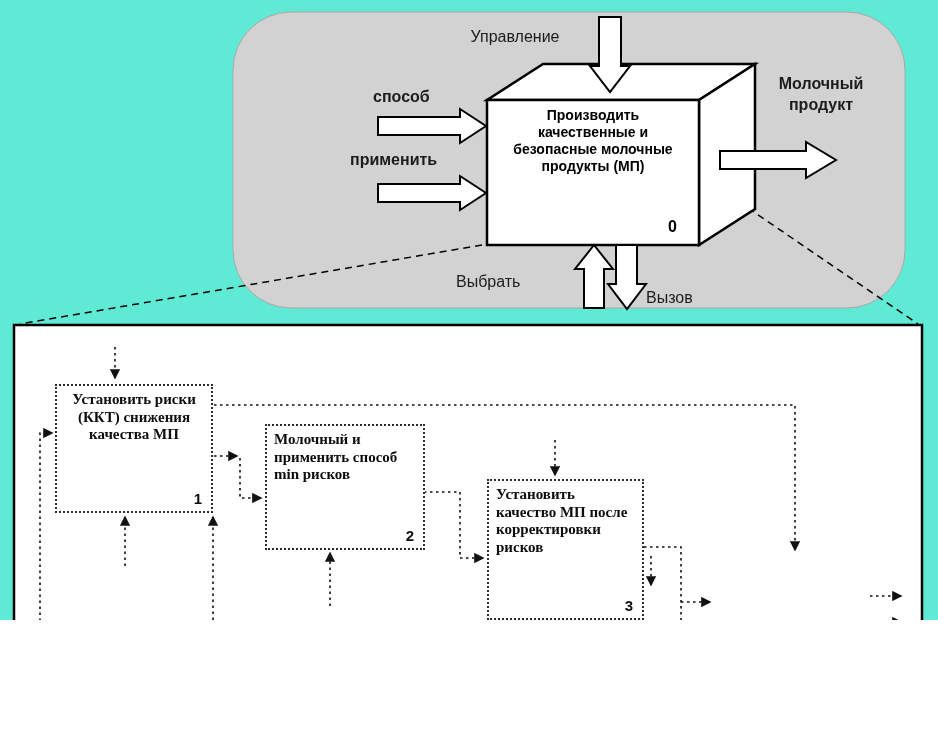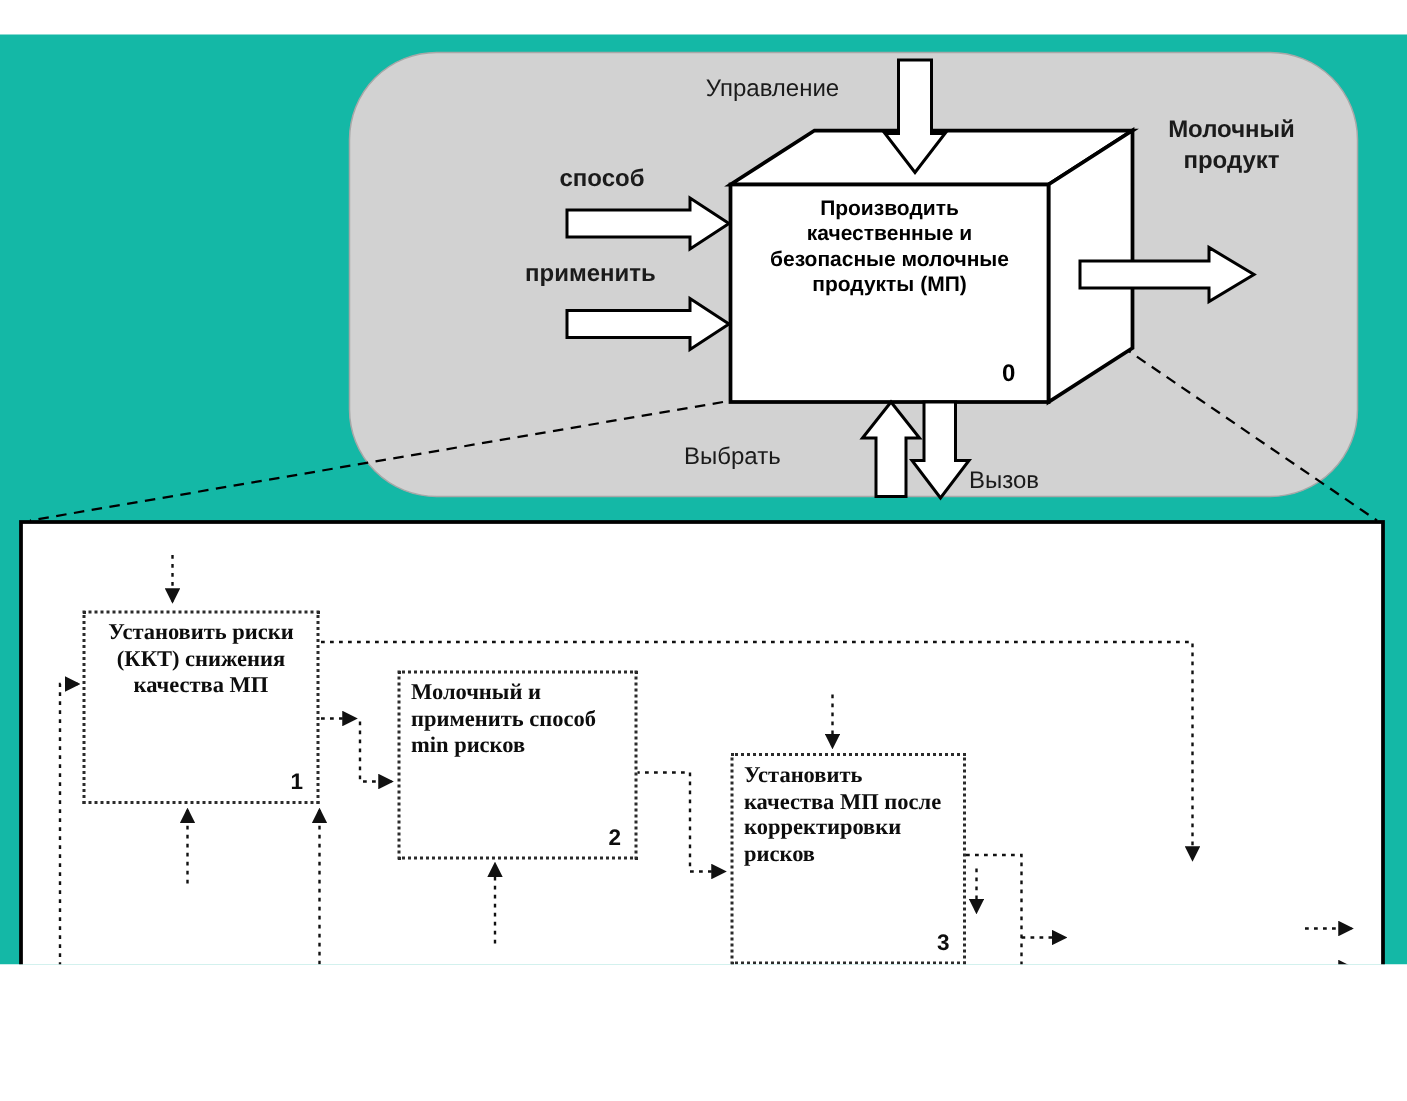--- a/index.html
+++ b/index.html
@@ -1,18 +1,18 @@
 <!DOCTYPE html>
 <html><head>
 <meta charset="utf-8">
 <style>
   * { margin:0; padding:0; box-sizing:border-box; }
   html,body { background:#ffffff; }
   body { font-family:"Liberation Sans", sans-serif; }
-  .stage { position:relative; width:938px; height:620px; background:#14b8a6; overflow:hidden;margin-top:23px; }
+  .stage { position:relative; width:938px; height:620px; background:#5eead4; overflow:hidden; }
   .stage > svg { position:absolute; left:0; top:0; }
   .lbl { position:absolute; color:#1b1b1b; font-size:16px; white-space:nowrap; }
   .b { font-weight:bold; }
   .ctr { text-align:center; }
   .wrap { white-space:normal; }
   .cube-text { position:absolute; left:497px; top:107px; width:192px; text-align:center;
                font-weight:bold; font-size:14px; line-height:1.22; color:#000; }
   .cube-num { position:absolute; left:668px; top:218px; font-weight:bold; font-size:16px; color:#000; }
   .fbox { position:absolute; background:#fff; border:2px dotted #2b2b2b;
           font-family:"Liberation Serif", serif; font-weight:bold; font-size:15px;
@@ -76,33 +76,33 @@
       <polygon points="378,184 460,184 460,176 486,193 460,210 460,202 378,202"></polygon>
       <polygon points="720,151 806,151 806,142 836,160 806,178 806,169 720,169"></polygon>
       <polygon points="584,308 584,269 575,269 594,245 613,269 604,269 604,308"></polygon>
       <polygon points="616,245 637,245 637,284 646,284 627,309 608,284 616,284"></polygon>
     </g>
   </svg>
 
   <div class="lbl ctr" style="left:450px; top:28px; width:130px;">Управление</div>
   <div class="lbl b" style="left:373px; top:88px;">способ</div>
   <div class="lbl b" style="left:350px; top:151px;">применить</div>
-  <div class="lbl b ctr wrap" style="left:764px; top:54px; width:114px; line-height:1.3;">Молочный продукт</div>
+  <div class="lbl b ctr wrap" style="left:764px; top:74px; width:114px; line-height:1.3;">Молочный продукт</div>
   <div class="lbl" style="left:456px; top:273px;">Выбрать</div>
   <div class="lbl" style="left:646px; top:289px;">Вызов</div>
 
   <div class="cube-text">Производить качественные и безопасные молочные продукты (МП)</div>
   <div class="cube-num">0</div>
 
   <div class="fbox box1">
     <span>Установить риски (ККТ) снижения качества МП</span>
     <span class="num">1</span>
   </div>
   <div class="fbox box2">
     <span>Молочный и применить способ min рисков</span>
     <span class="num">2</span>
   </div>
   <div class="fbox box3">
-    <span>Установить качества МП после корректировки рисков</span>
+    <span>Установить качество МП после корректировки рисков</span>
     <span class="num">3</span>
   </div>
 
 </div>
 
 </body></html>

